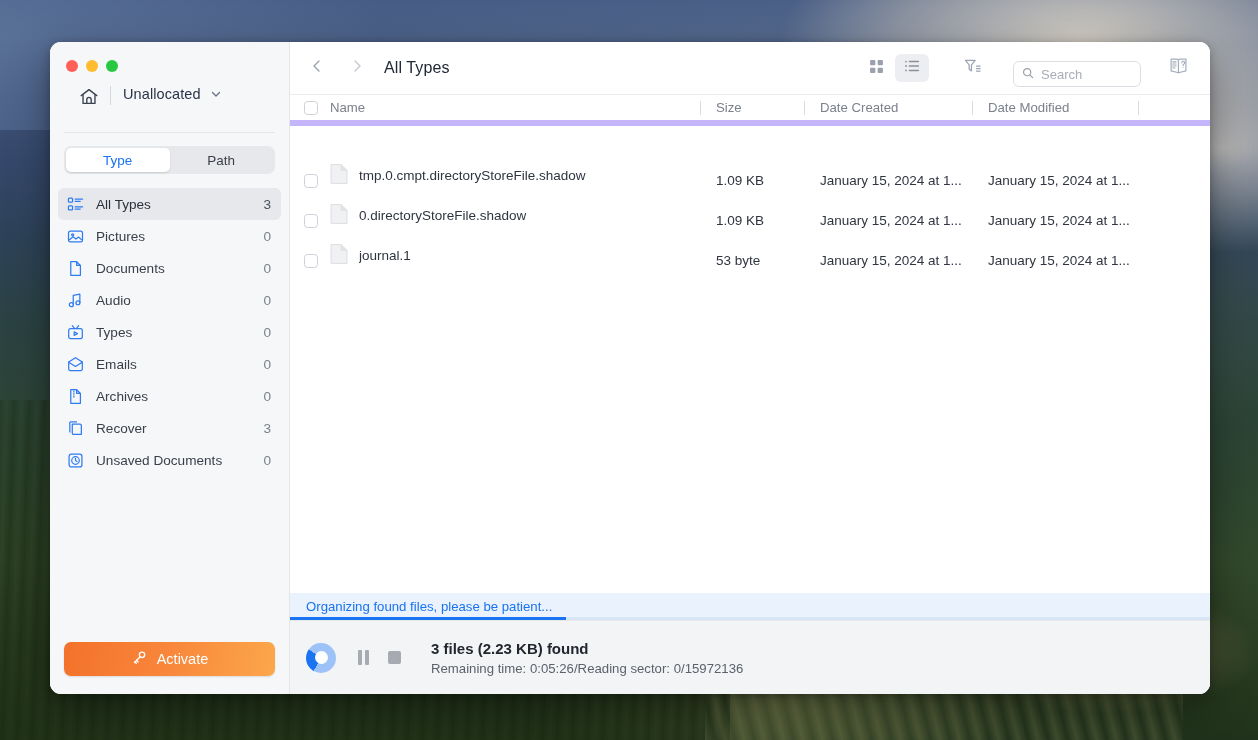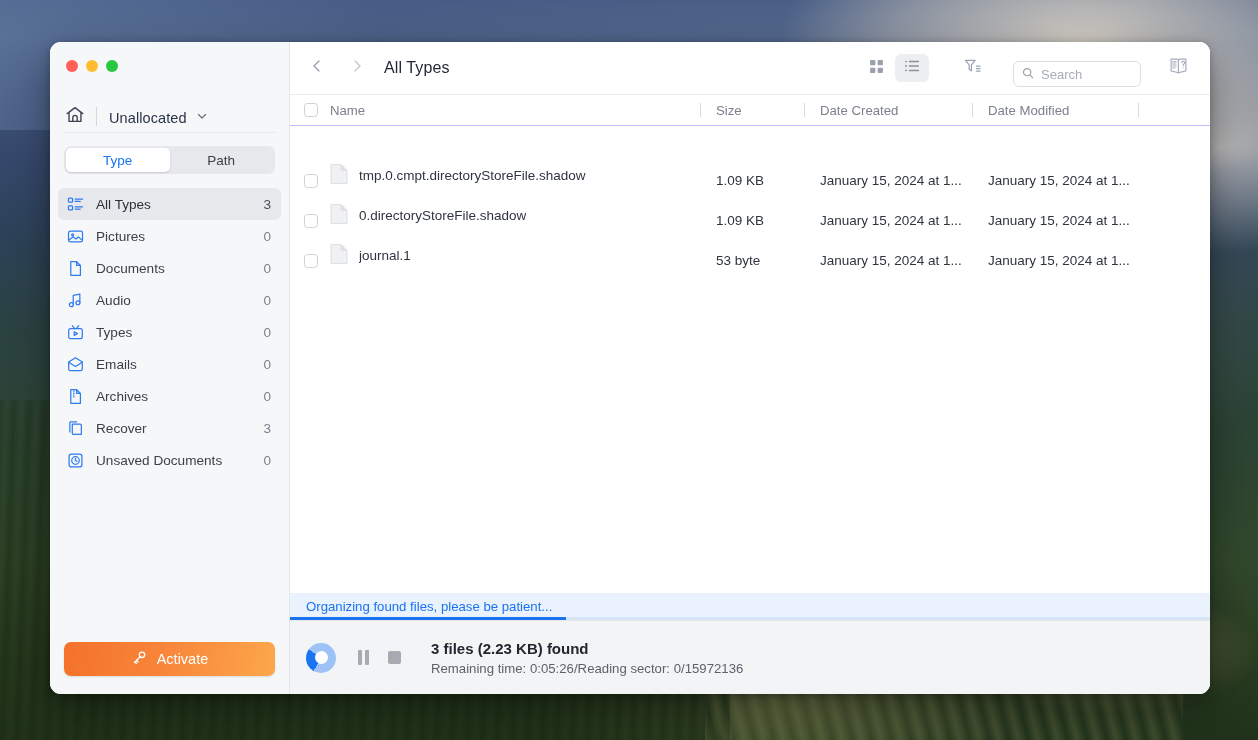--- a/index.html
+++ b/index.html
@@ -78,23 +78,23 @@
     display: flex; gap: 8px;
     padding: 18px 0 0 16px;
     height: 40px;
   }
   .tl { width: 12px; height: 12px; border-radius: 50%; }
   .tl-red { background: #ff5f57; }
   .tl-yellow { background: #febc2e; }
   .tl-green { background: #28c840; }
 
   .drive-row {
-    display: flex; align-items: flex-end;
+    display: flex; align-items: flex-start;
     height: 40px;
-    padding: 0 14px;
+    padding: 0 28px;
     margin-top: 4px;
   }
   .drive-row .home-ico { width: 22px; height: 22px; display:block; }
   .drive-sep { width:1px; height:19px; background:#d4d7dd; margin: 0 12px 0 10px; }
   .drive-name { font-size: 14.5px; color: #2a3346; letter-spacing: .1px; }
   .chev { margin-left: 9px; display:block; }
   .side-divider { height:1px; background:#e4e6ea; margin: 6px 14px 0 14px; }
 
   
   .segmented {
@@ -174,21 +174,21 @@
     font-size: 13px; font-family: inherit; color:#333;
     background: transparent;
   }
   #search-input::placeholder { color: #a9adb5; }
   .help-btn { margin-left: 23px; width: 30px; height: 30px; display:flex; align-items:center; justify-content:center; cursor:pointer; }
 
   
   #table-head {
     height: 31px; flex: 0 0 31px;
     display:flex; align-items:center;
-    border-bottom: 1px solid #c4b5fd;
+    border-bottom: 6px solid #c4b5fd;
     font-size: 13.2px; color: #7c818b;
     padding-left: 14px;
   }
   #table-body { flex: 1; overflow: hidden; }
   .row { height: 40px; display:flex; align-items:flex-end; padding-left:14px; font-size: 13.5px; color:#2f3540; }
 
   .c-check { width: 26px; flex: 0 0 26px; display:flex; align-items:center; }
   .cbox { width: 14px; height: 14px; border:1px solid #cdd0d6; border-radius: 3.5px; background:#fff; cursor:pointer; }
   .c-name { flex: 1 1 auto; min-width:0; display:flex; align-items:center; gap: 11px; padding-right: 8px; }
   .c-name .fname { overflow:hidden; text-overflow:ellipsis; white-space:nowrap; }

